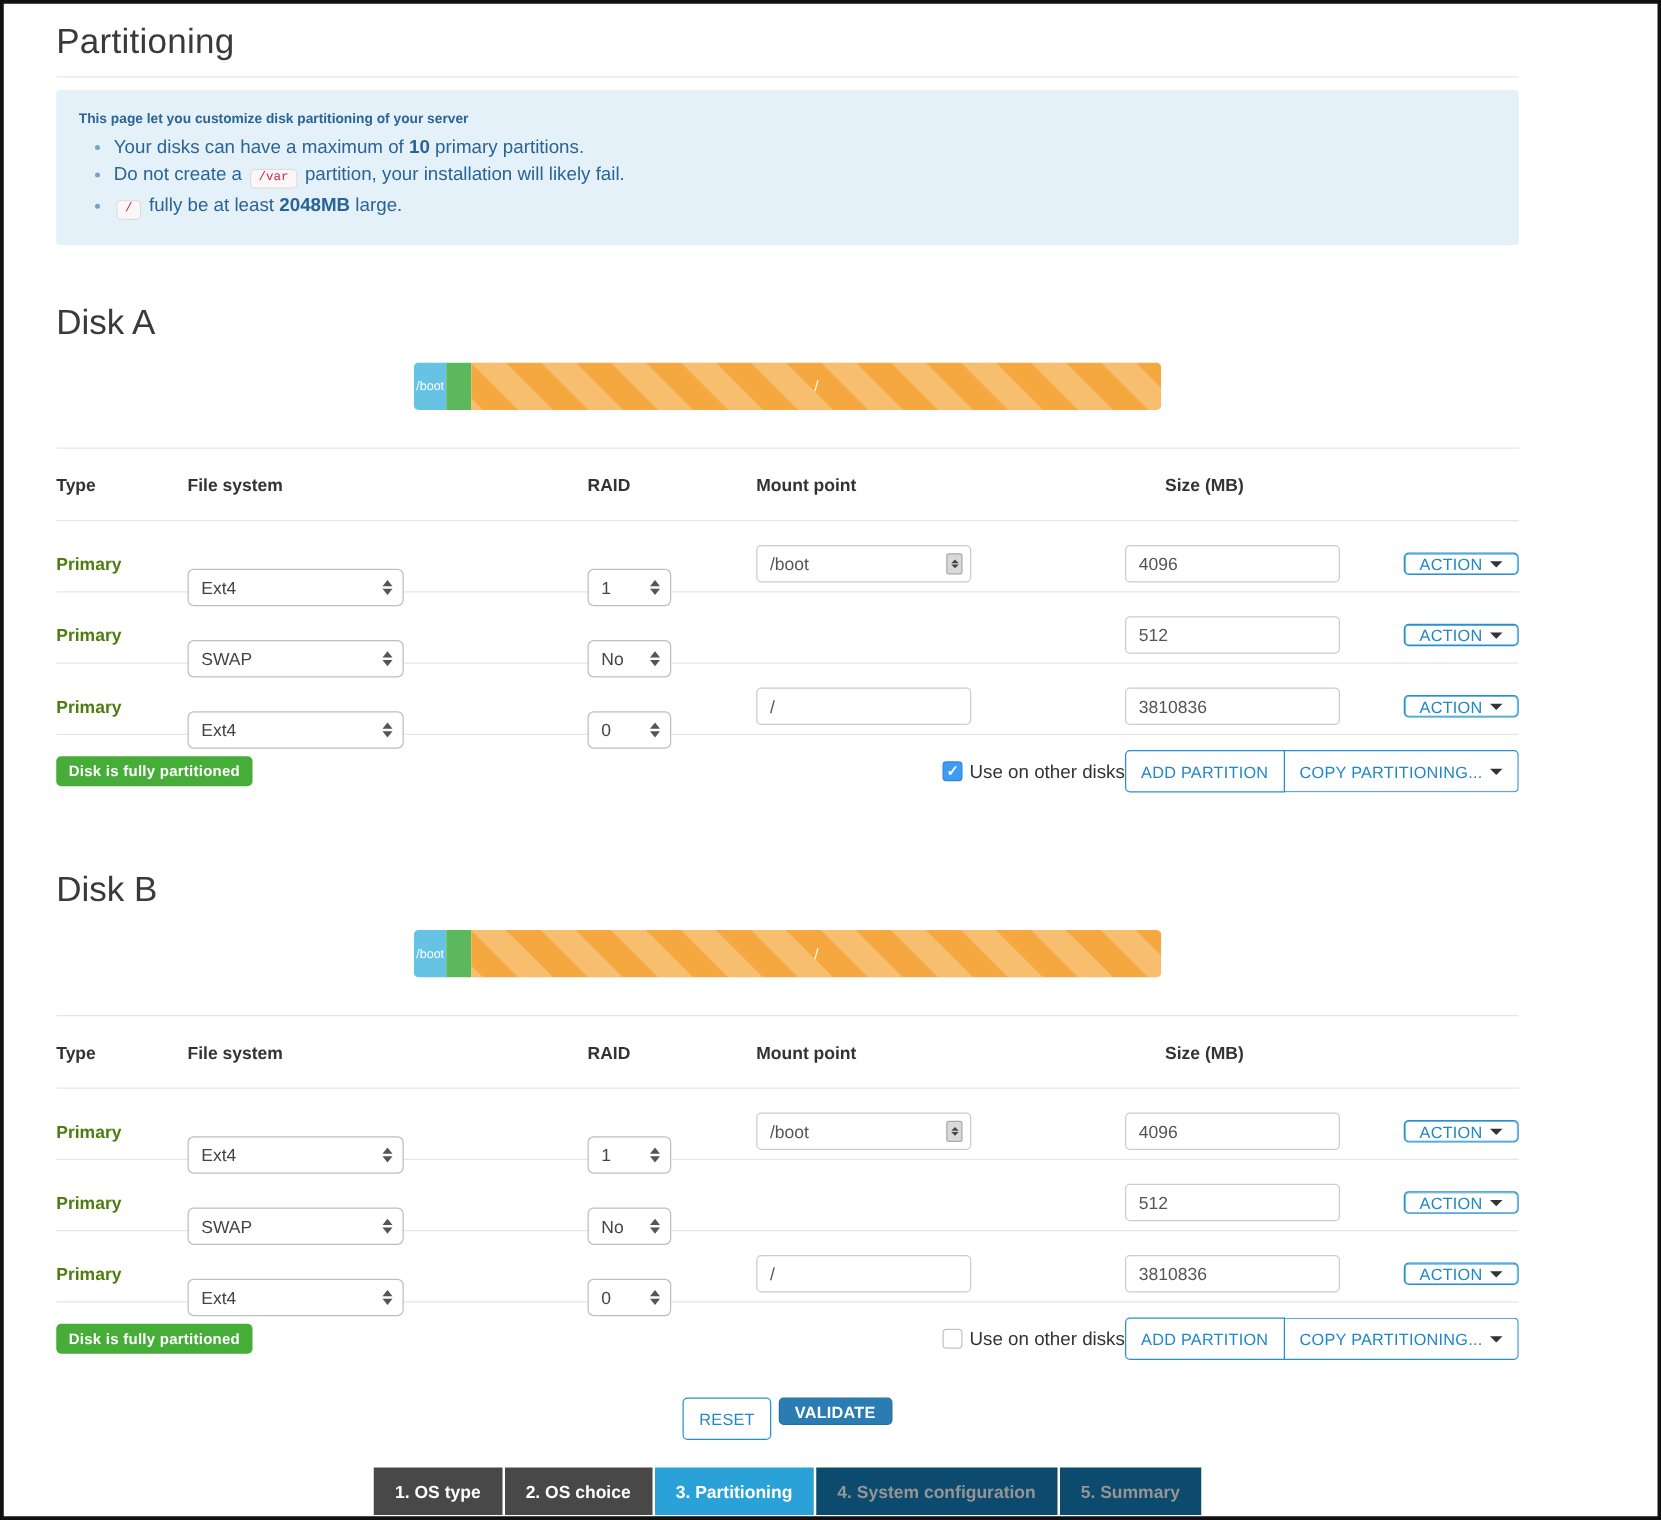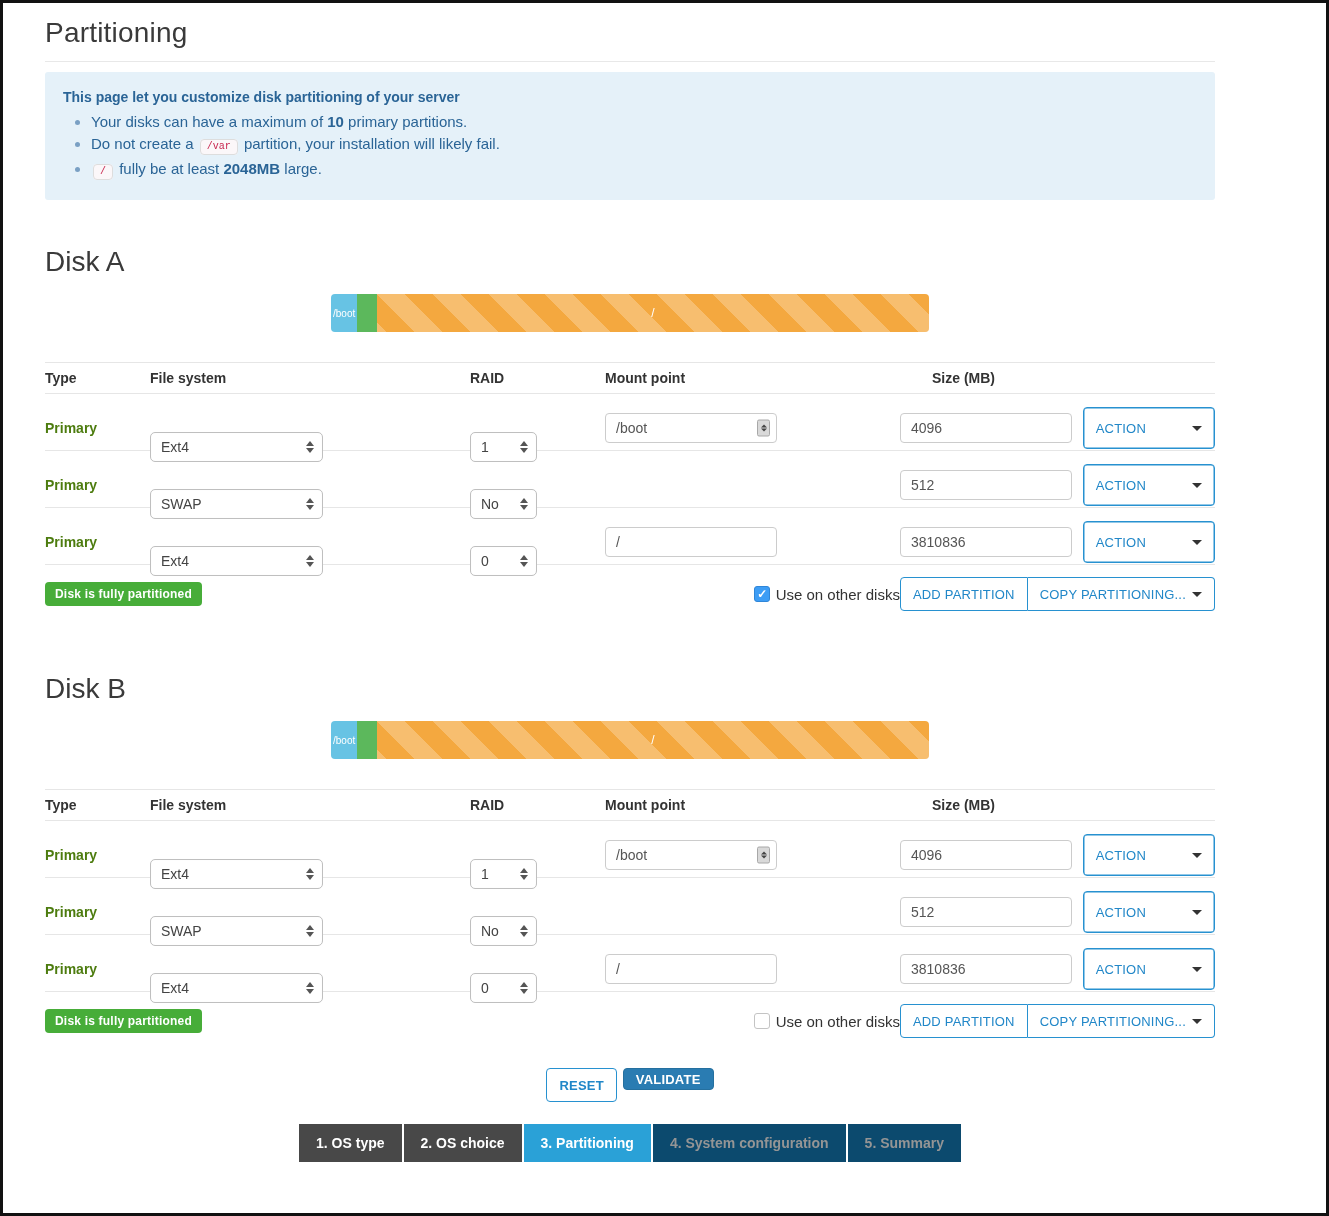--- a/index.html
+++ b/index.html
@@ -15,21 +15,21 @@
 
   
   .page-title { font-size: 28px; font-weight: 400; color: #3a3a3a; letter-spacing: .2px; }
   .title-rule { border: none; border-top: 1px solid #e8e8e8; margin-top: 12px; }
 
   
   .info-box {
     margin-top: 10px; background: #e5f1f9; border-radius: 3px;
     padding: 17px 18px 19px 18px; color: #2a6496; font-size: 15px;
   }
-  .info-box .info-heading { font-weight: 700; font-size: 14px; }
+  .info-box .info-heading { font-weight: 700; font-size: 11px; }
   .info-box ul { margin: 7px 0 0 28px; }
   .info-box li { margin-top: 3px; line-height: 19px; }
   .info-box li::marker { color: #7aa0c4; }
   .code-chip {
     font-family: "Liberation Mono", monospace; font-size: 10px;
     color: #c7254e; background: #fbf7f9; border: 1px solid #ddd;
     border-radius: 4px; padding: 1px 6px 2px 6px; margin: 0 2px;
   }
   .b { font-weight: 700; }
 
@@ -50,21 +50,21 @@
     background-image: linear-gradient(45deg, rgba(255,255,255,.25) 25%, transparent 25%, transparent 50%, rgba(255,255,255,.25) 50%, rgba(255,255,255,.25) 75%, transparent 75%, transparent);
     background-size: 56px 56px;
   }
 
   
   .ptable { margin-top: 30px; }
   .prow {
     display: grid; grid-template-columns: 105px 320px 135px 295px 235px 80px;
     align-items: center; border-bottom: 1px solid #e6e6e6;
   }
-  .prow.head { border-top: 1px solid #e6e6e6; height: 32px; font-weight: 700; font-size: 14px; color: #333; }
+  .prow.head { border-top: 1px solid #e6e6e6; height: 59px; font-weight: 700; font-size: 14px; color: #333; }
   .prow.body { height: 57px; }
   .col-size-head { padding-left: 32px; }
   .ptype { font-weight: 700; font-size: 14px; color: #4d7c0f; }
 
   .sel {
     position: relative; height: 30px; border: 1px solid #bfbfbf; border-radius: 5px;
     background: #fff; display: flex; align-items: center;
     padding: 0 24px 0 10px; font-size: 14px; color: #444; cursor: default;
     box-shadow: inset 0 0 1px rgba(0,0,0,.05);
     margin-top: 38px;
@@ -92,21 +92,21 @@
   .stepper-icon .up { border-bottom: 3px solid #444; }
   .stepper-icon .dn { border-top: 3px solid #444; }
 
   .action-cell { display: flex; justify-content: flex-end; }
   .btn {
     display: inline-flex; align-items: center; justify-content: center;
     border: 1px solid #2791d0; background: #fff; color: #2187c8;
     border-radius: 4px; font-size: 13px; font-family: "Liberation Sans", sans-serif;
     padding: 0 12px; height: 34px; cursor: pointer; letter-spacing: .2px;
   }
-  .btn-action { height: 42px; box-shadow: 0 0 0 .5px #2791d0 inset; gap: 40px; }
+  .btn-action { height: 18px; box-shadow: 0 0 0 .5px #2791d0 inset; }
   .caret-dn { display: inline-block; width: 0; height: 0; margin-left: 6px;
     border-left: 5px solid transparent; border-right: 5px solid transparent; border-top: 5px solid #333; }
 
   
   .disk-footer { margin-top: 12px; display: flex; justify-content: space-between; align-items: center; }
   .badge-success {
     background: #47ad39; color: #fff; font-size: 12px; font-weight: 700;
     border-radius: 4px; padding: 5px 10px; letter-spacing: .2px;
   }
   .footer-right { display: flex; align-items: center; }
@@ -114,21 +114,21 @@
   .chk.checked { background: #3d9df5; border: 1px solid #2f86d8; }
   .chk.checked::after { content: "✓"; position: absolute; left: 2.5px; top: 0px; color: #fff; font-size: 12px; font-weight: 700; }
   .chk.unchecked { background: #fff; border: 1px solid #c4c4c4; }
   .use-label { font-size: 15px; color: #333; }
   .btn-group { display: flex; }
   .btn-group .btn:first-child { border-radius: 4px 0 0 4px; height: 34px; }
   .btn-group .btn:last-child { border-radius: 0 4px 4px 0; border-left: none; height: 34px; }
 
   
   .actions-row { margin-top: 30px; display: flex; justify-content: center; gap: 6px; }
-  .btn-reset { font-weight: 700; height: 34px; }
+  .btn-reset { font-weight: 400; height: 34px; }
   .btn-validate { background: #2a7cb2; border-color: #25709f; color: #fff; font-weight: 700; height: 22px; }
 
   
   .wizard { margin-top: 22px; display: flex; justify-content: center; gap: 2px; padding-bottom: 24px; }
   .wtab {
     height: 38px; display: flex; align-items: center; padding: 0 17px;
     font-size: 14px; font-weight: 700; cursor: pointer;
   }
   .wtab.done { background: #484848; color: #fff; }
   .wtab.active { background: #2aa1d7; color: #fff; }

